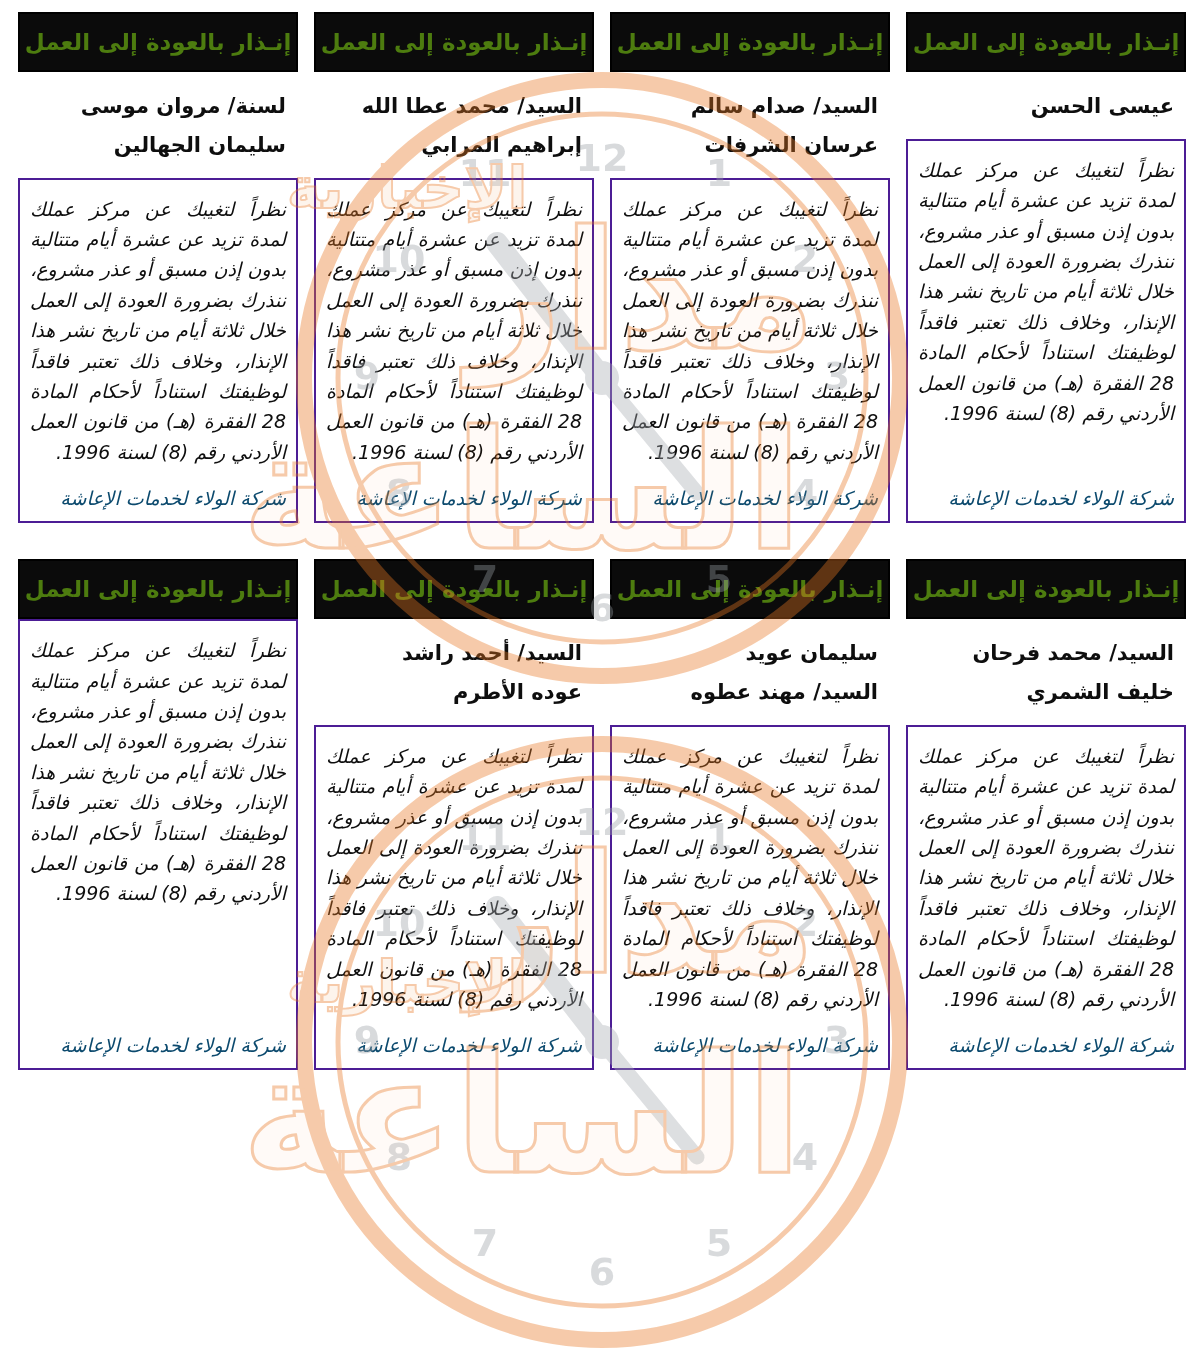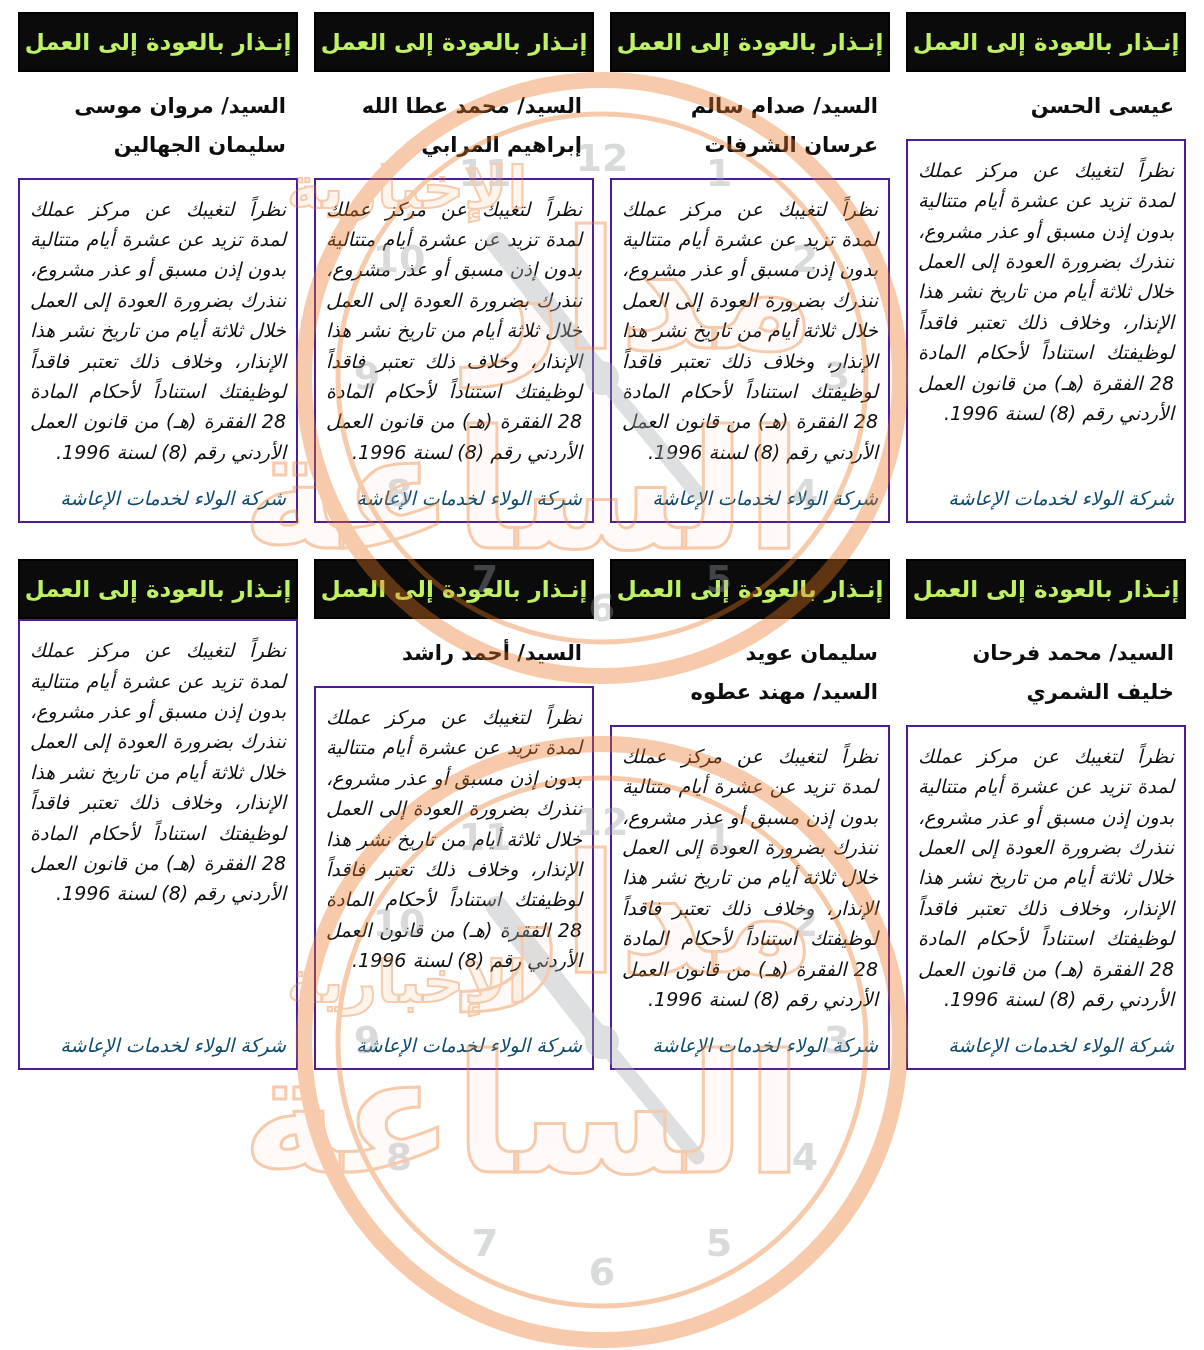--- a/index.html
+++ b/index.html
@@ -20,21 +20,21 @@
     row-gap:36px;
     padding:12px 18px 14px;
   }
   .card {
     display:flex;
     flex-direction:column;
     direction:rtl;
   }
   .card-header {
     background:#0b0b0b;
-    color:#bef264;
+    color:#4d7c0f;
     border:2px solid #000;
     text-align:center;
     font-weight:bold;
     font-size:23px;
     padding:15px 4px;
     letter-spacing:0.5px;
   }
   .card-name {
     font-weight:bold;
     font-size:21px;
@@ -111,21 +111,21 @@
 </head>
 <body>
 
 <main class="page-grid">
 
   <article class="card">
     <header class="card-header">
       <span>إنـذار بالعودة إلى العمل</span>
     </header>
     <div class="card-name">
-      <div>السيد/ مروان موسى</div>
+      <div>لسنة/ مروان موسى</div>
       <div>سليمان الجهالين</div>
     </div>
     <div class="card-body">
       <p class="body-text">نظراً لتغيبك عن مركز عملك لمدة تزيد عن عشرة أيام متتالية بدون إذن مسبق أو عذر مشروع، ننذرك بضرورة العودة إلى العمل خلال ثلاثة أيام من تاريخ نشر هذا الإنذار، وخلاف ذلك تعتبر فاقداً لوظيفتك استناداً لأحكام المادة 28 الفقرة (هـ) من قانون العمل الأردني رقم (8) لسنة 1996.</p>
       <p class="company">شركة الولاء لخدمات الإعاشة</p>
     </div>
   </article>
 
   <article class="card">
     <header class="card-header">
@@ -177,20 +177,21 @@
       <p class="company">شركة الولاء لخدمات الإعاشة</p>
     </div>
   </article>
 
   <article class="card">
     <header class="card-header">
       <span>إنـذار بالعودة إلى العمل</span>
     </header>
     <div class="card-name">
       <div>السيد/ أحمد راشد</div>
+      <div>عوده الأطرم</div>
     </div>
     <div class="card-body">
       <p class="body-text">نظراً لتغيبك عن مركز عملك لمدة تزيد عن عشرة أيام متتالية بدون إذن مسبق أو عذر مشروع، ننذرك بضرورة العودة إلى العمل خلال ثلاثة أيام من تاريخ نشر هذا الإنذار، وخلاف ذلك تعتبر فاقداً لوظيفتك استناداً لأحكام المادة 28 الفقرة (هـ) من قانون العمل الأردني رقم (8) لسنة 1996.</p>
       <p class="company">شركة الولاء لخدمات الإعاشة</p>
     </div>
   </article>
 
   <article class="card">
     <header class="card-header">
       <span>إنـذار بالعودة إلى العمل</span>

